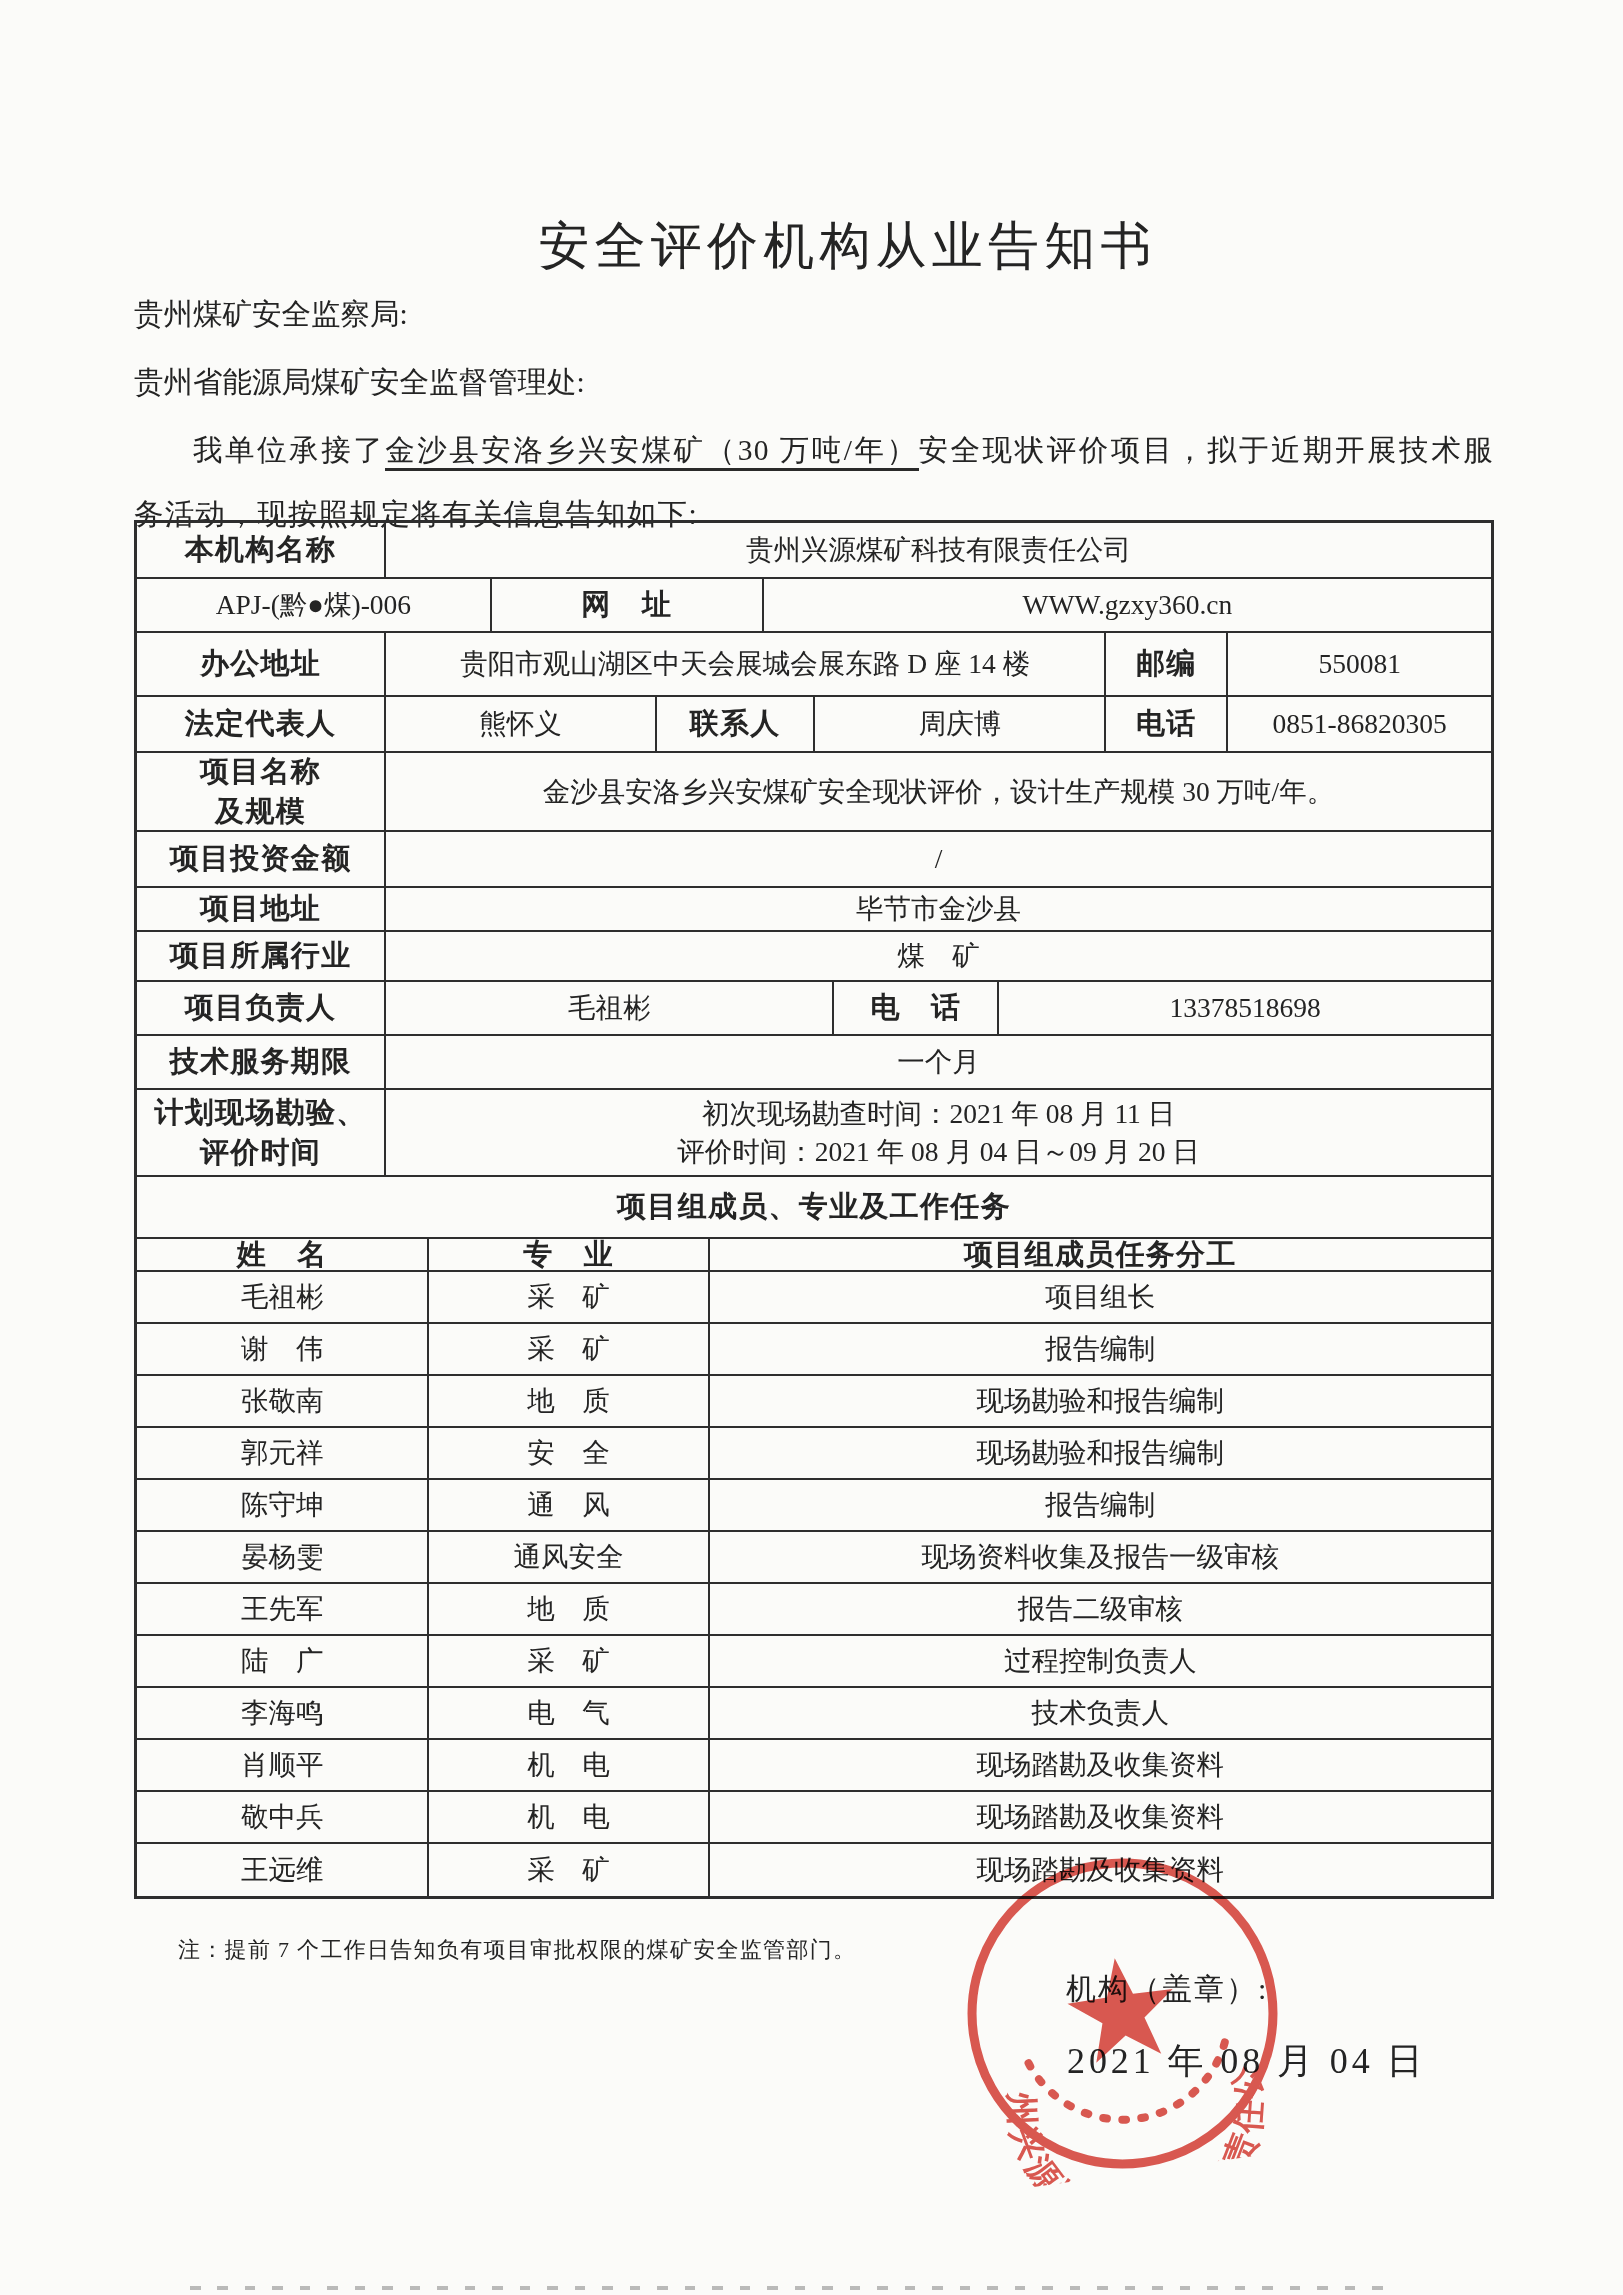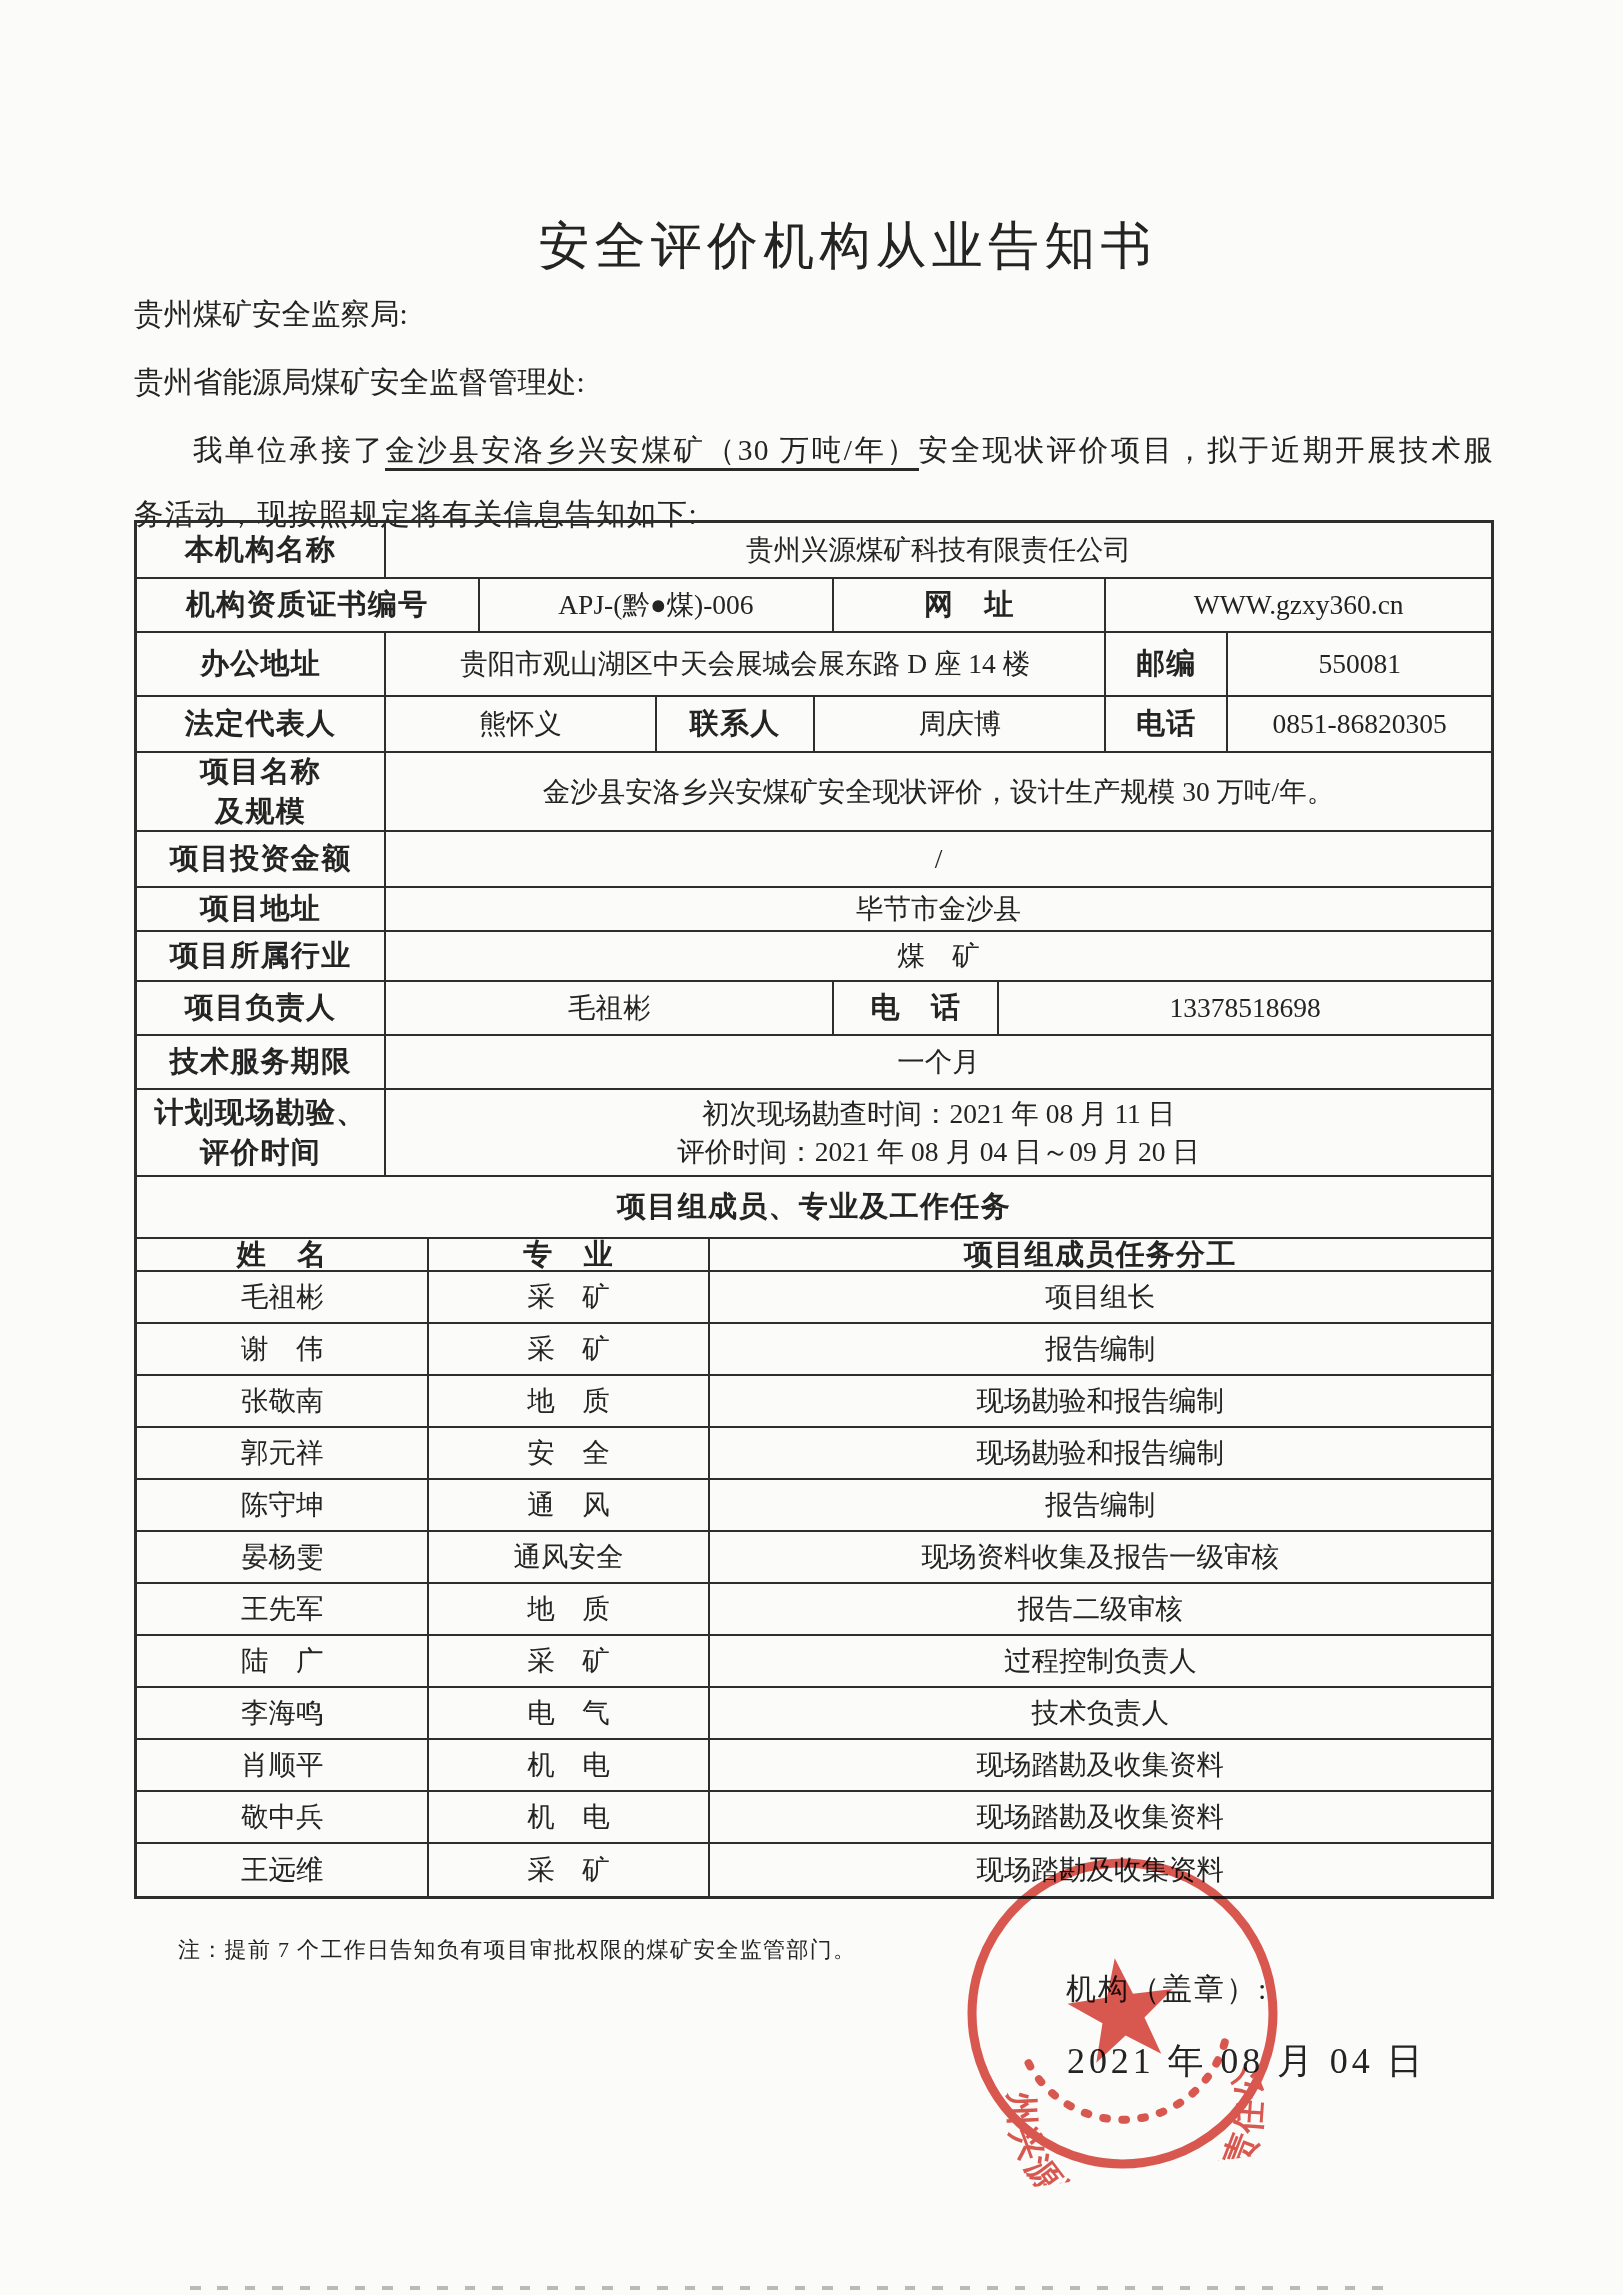--- a/index.html
+++ b/index.html
@@ -101,21 +101,20 @@
   </div>
 
   <div class="tbl">
 
     <div class="tr" style="height:56px">
       <div class="td lbl" style="flex:0 0 18.4%">本机构名称</div>
       <div class="td flex1">贵州兴源煤矿科技有限责任公司</div>
     </div>
 
     <div class="tr" style="height:54px">
-      <div class="td lbl" style="flex:0 0 25.3%">机构资质证书编号</div>
       <div class="td" style="flex:0 0 26.2%">APJ-(黔●煤)-006</div>
       <div class="td lbl" style="flex:0 0 20.1%">网　址</div>
       <div class="td flex1">WWW.gzxy360.cn</div>
     </div>
 
     <div class="tr" style="height:64px">
       <div class="td lbl" style="flex:0 0 18.4%">办公地址</div>
       <div class="td" style="flex:0 0 53.2%">贵阳市观山湖区中天会展城会展东路 D 座 14 楼</div>
       <div class="td lbl" style="flex:0 0 9.0%">邮编</div>
       <div class="td flex1">550081</div>

